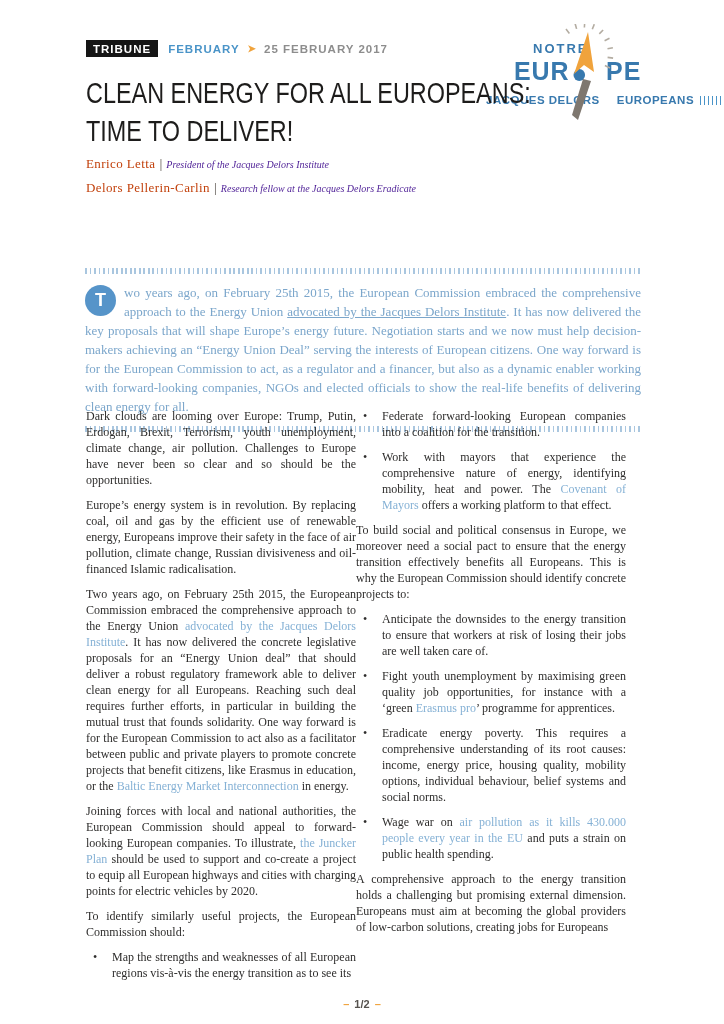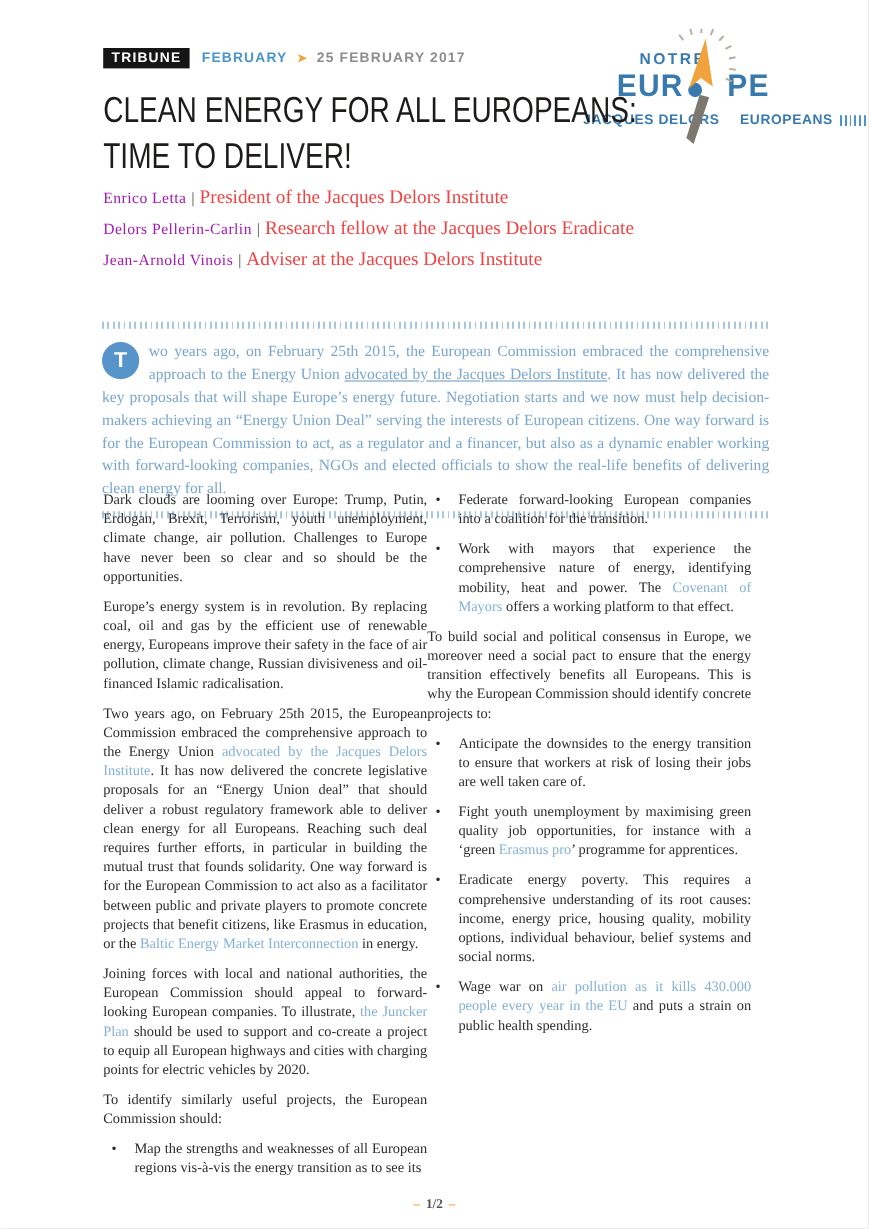--- a/index.html
+++ b/index.html
@@ -29,23 +29,23 @@
   .logo-bars { display:inline-block; width:36px; height:9px; margin-left:6px;
     background:repeating-linear-gradient(90deg,#4a94c8 0 1.5px,transparent 1.5px 4px); }
   .needle-svg { position:absolute; top:-2px; left:62px; }
   
   .title { position:absolute; top:74px; left:86px; font-family:"Liberation Sans", sans-serif;
     font-weight:normal; font-size:30px; line-height:38px; color:#1d1c1b; letter-spacing:0; white-space:nowrap; }
   .title span { display:inline-block; transform:scaleX(.78); transform-origin:left; }
   
   .authors { position:absolute; top:156px; left:86px; font-size:13px; }
   .author-row { margin-bottom:8px; }
-  .author-name { color:#a21caf; letter-spacing:.4px; }
+  .author-name { color:#c2410c; letter-spacing:.4px; }
   .author-sep { color:#7e7a75; font-weight:bold; margin:0 4px; }
-  .author-role { color:#ef4444; font-size:16px; }
+  .author-role { color:#4c1d95; font-style:italic; font-size:10px; }
   
   .intro { position:absolute; top:268px; left:85px; width:556px; }
   .stripe { height:6px; width:100%;
     background:repeating-linear-gradient(90deg,#a9c6df 0 1.5px,transparent 1.5px 4.5px); }
   .intro-text { margin:9px 0 10px 0; text-align:justify; font-size:13px; line-height:19px; color:#7ba6cb; }
   .drop-cap { float:left; width:31px; height:31px; border-radius:50%; background:#5694c9;
     color:#fff; font-family:"Liberation Sans", sans-serif; font-weight:bold; font-size:18px;
     text-align:center; line-height:31px; margin:2px 8px 2px 0; }
   .intro-text a.lnk { color:#7ba6cb; text-decoration:underline; }
   
@@ -53,21 +53,21 @@
     font-size:12px; line-height:16px; }
   .col { width:270px; }
   .block { margin-bottom:9px; text-align:justify; }
   .block.bullet { display:flex; }
   .marker { flex:0 0 26px; width:26px; padding-left:7px; box-sizing:border-box; }
   .block.bullet-cont { padding-left:26px; box-sizing:border-box; }
   .btext { flex:1; }
   a.lnk { color:#85b1d5; text-decoration:none; cursor:pointer; }
   
   .footer { position:absolute; top:998px; left:0; width:724px; text-align:center;
-    font-family:Liberation Serif, serif; font-size:11px; font-weight:bold; color:#55524e; }
+    font-family:Liberation Sans, sans-serif; font-size:11px; font-weight:bold; color:#55524e; }
   .footer .dash { color:#f0a33c; margin:0 5px; }
 </style>
 </head>
 <body>
 
 <div class="page">
 
   <div class="header-row">
     <span class="badge">TRIBUNE</span>
     <span class="category">FEBRUARY</span>
@@ -106,21 +106,20 @@
   </div>
 
   <div class="title">
     <span>CLEAN ENERGY FOR ALL EUROPEANS:</span><br>
     <span>TIME TO DELIVER!</span>
   </div>
 
   <div class="authors">
       <div class="author-row"><span class="author-name">Enrico Letta</span><span class="author-sep">|</span><span class="author-role">President of the Jacques Delors Institute</span></div>
       <div class="author-row"><span class="author-name">Delors Pellerin-Carlin</span><span class="author-sep">|</span><span class="author-role">Research fellow at the Jacques Delors Eradicate</span></div>
-      <div class="author-row"><span class="author-name">Jean-Arnold Vinois</span><span class="author-sep">|</span><span class="author-role">Adviser at the Jacques Delors Institute</span></div>
     </div>
 
   <div class="intro">
     <div class="stripe"></div>
     <div class="intro-text">
       <span class="drop-cap">T</span><span><span>wo years ago, on February 25th 2015, the European Commission embraced the comprehensive approach to the Energy Union </span><a class="lnk" href="#">advocated by the Jacques Delors Institute</a><span>. It has now delivered the key proposals that will shape Europe’s energy future. Negotiation starts and we now must help decision-makers achieving an “Energy Union Deal” serving the interests of European citizens. One way forward is for the European Commission to act, as a regulator and a financer, but also as a dynamic enabler working with forward-looking companies, NGOs and elected officials to show the real-life benefits of delivering clean energy for all.</span></span>
     </div>
     <div class="stripe"></div>
   </div>
 
@@ -167,20 +166,23 @@
           <div class="btext"><span>Fight youth unemployment by maximising green quality job opportunities, for instance with a ‘green </span><a class="lnk" href="#">Erasmus pro</a><span>’ programme for apprentices.</span></div>
         </div>
         <div class="block bullet">
           <span class="marker">•</span>
           <div class="btext"><span>Eradicate energy poverty. This requires a comprehensive understanding of its root causes: income, energy price, housing quality, mobility options, individual behaviour, belief systems and social norms.</span></div>
         </div>
         <div class="block bullet">
           <span class="marker">•</span>
           <div class="btext"><span>Wage war on </span><a class="lnk" href="#">air pollution as it kills 430.000 people every year in the EU</a><span> and puts a strain on public health spending.</span></div>
         </div>
+        <div class="block p">
+          <div class="btext"><span>A comprehensive approach to the energy transition holds a challenging but promising external dimension. Europeans must aim at becoming the global providers of low-carbon solutions, creating jobs for Europeans</span></div>
+        </div>
       </div>
   </div>
 
   <div class="footer">
     <span class="dash">–</span><span>1/2</span><span class="dash">–</span>
   </div>
 
 </div>
 
 </body></html>

